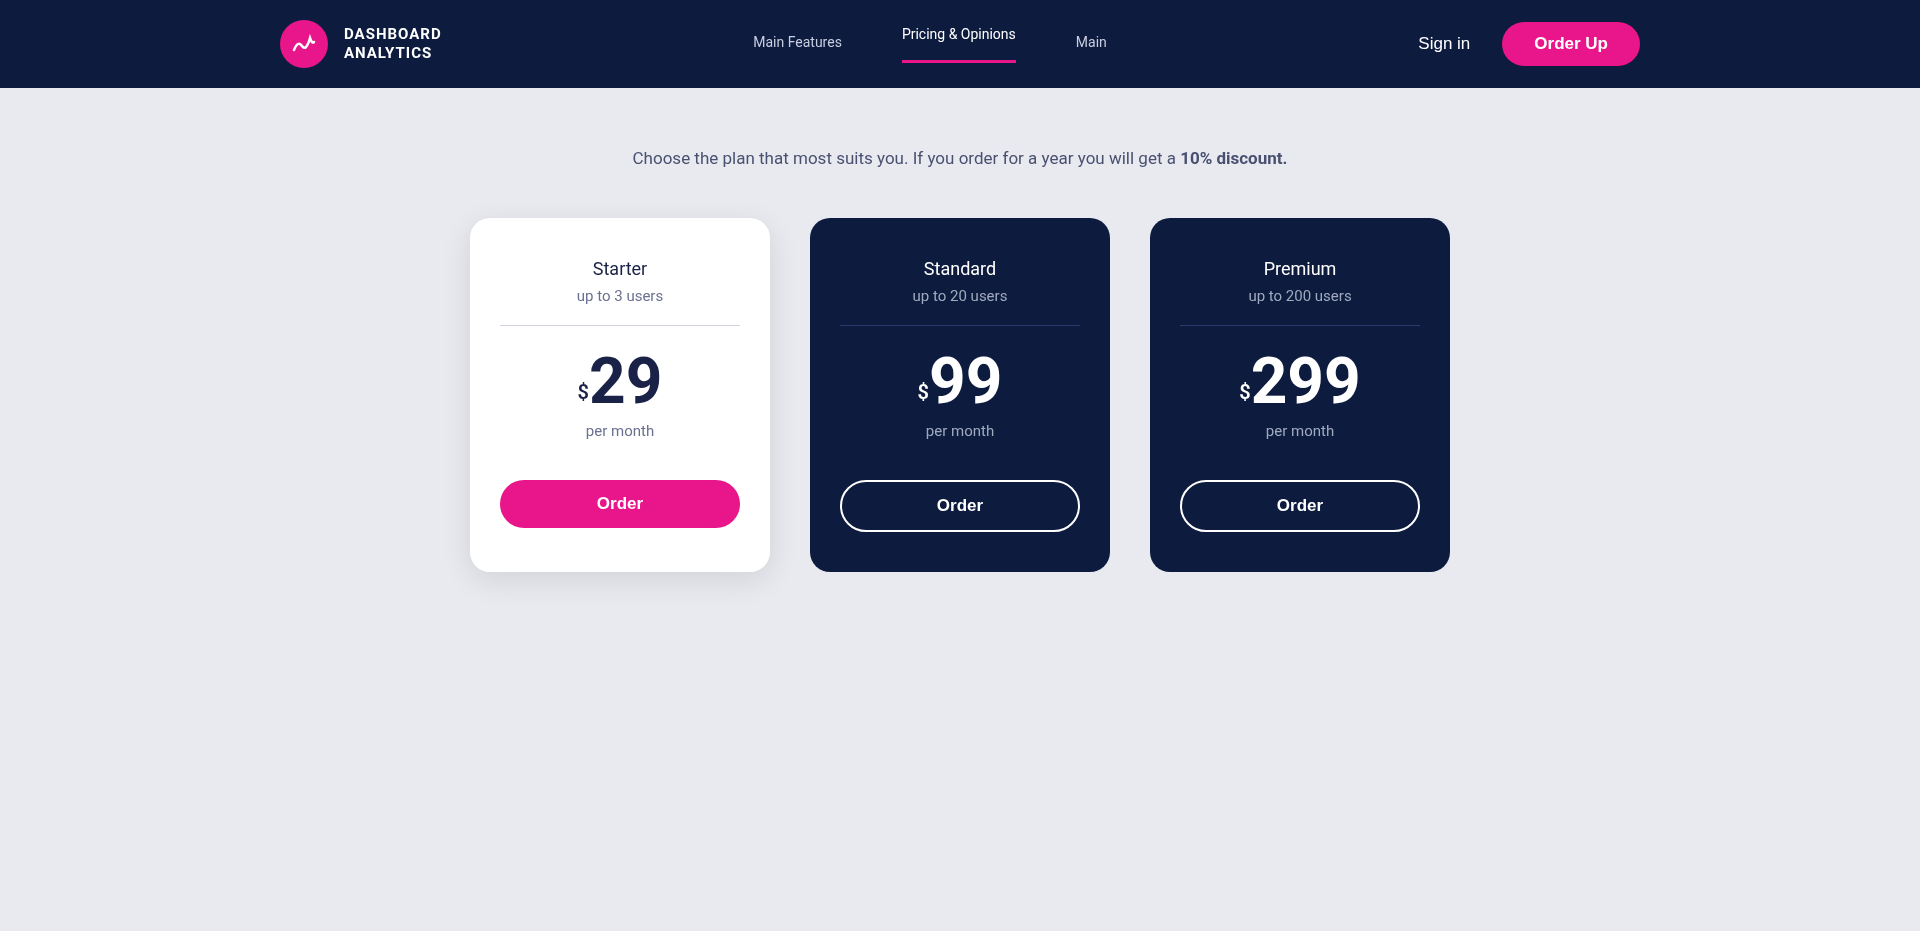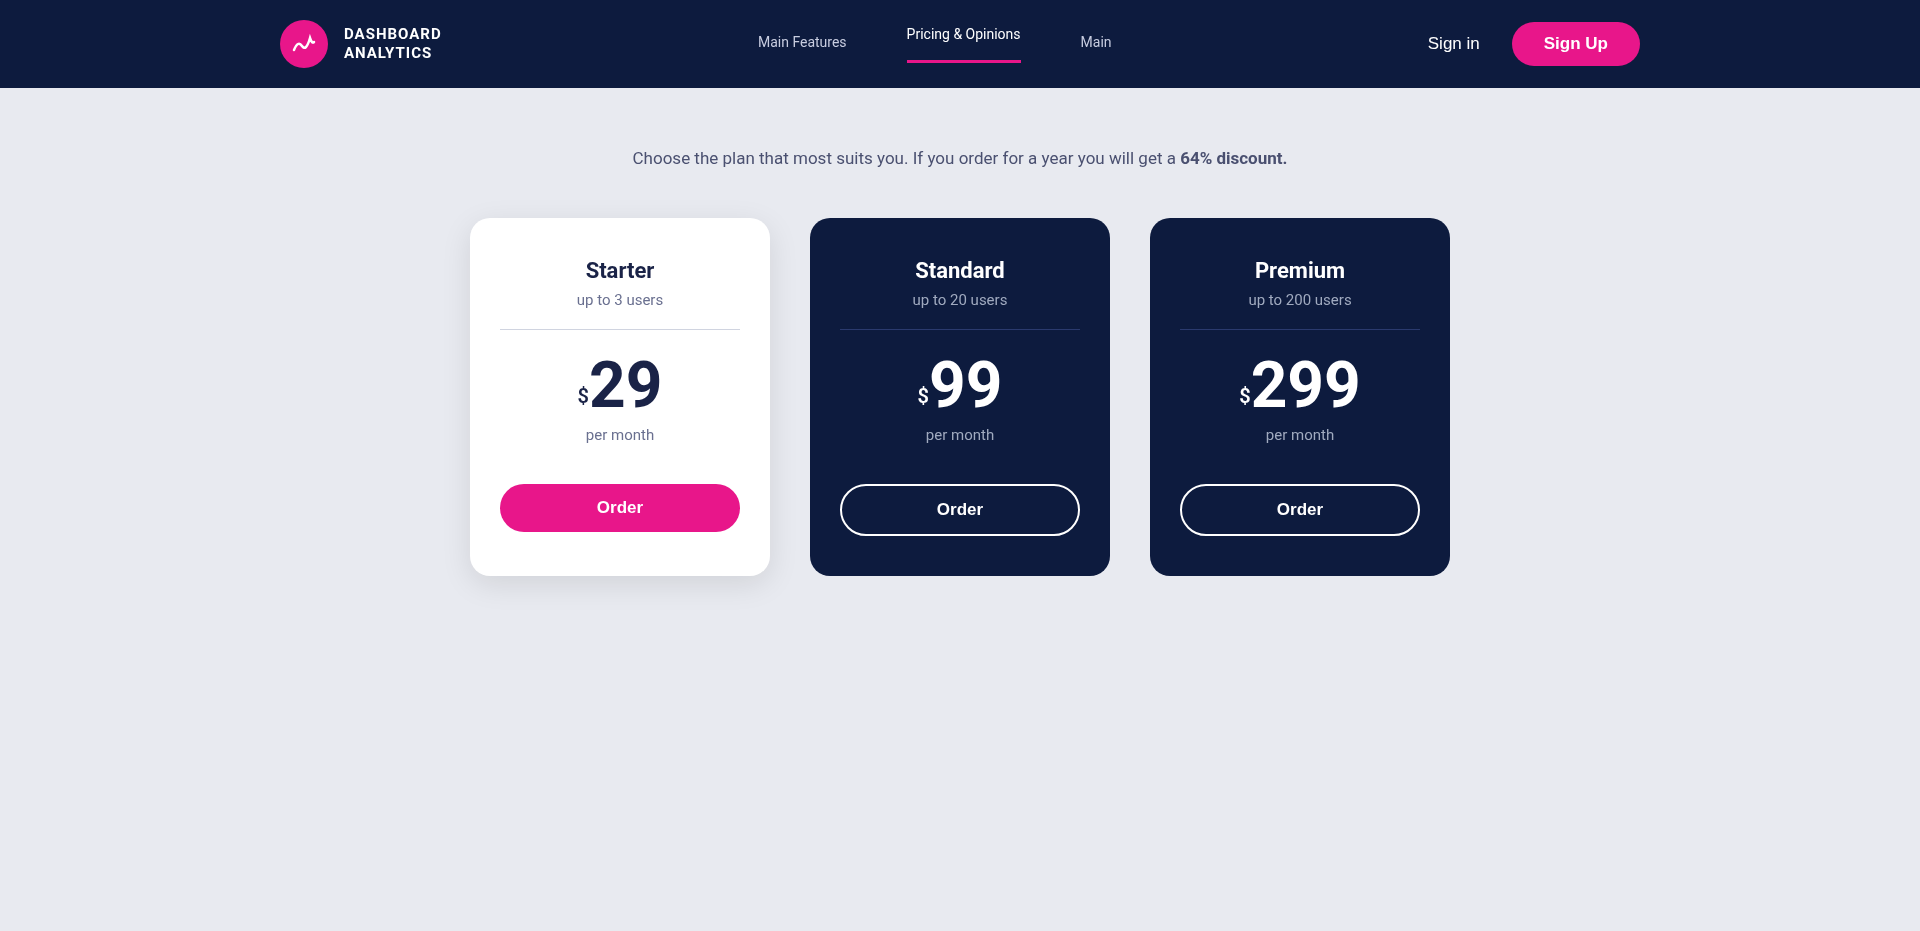--- a/index.html
+++ b/index.html
@@ -151,22 +151,22 @@
     .card-light {
       background-color: #ffffff;
       box-shadow: 0 8px 30px rgba(0,0,0,0.1);
     }
 
     .card-dark {
       background-color: #0d1b3e;
     }
 
     .card-plan-name {
-      font-size: 22px;
-      font-weight: 700;
+      font-size: 18px;
+      font-weight: 400;
       margin-bottom: 8px;
     }
 
     .card-light .card-plan-name {
       color: #1a2347;
     }
 
     .card-dark .card-plan-name {
       color: white;
     }
@@ -285,27 +285,27 @@
   </div>
 
   <div class="navbar-center">
     <a class="nav-link">Main Features</a>
     <a class="nav-link active">Pricing &amp; Opinions</a>
     <a class="nav-link">Main</a>
   </div>
 
   <div class="navbar-right">
     <button class="sign-in-btn">Sign in</button>
-    <button class="sign-up-btn">Sign Up</button>
+    <button class="sign-up-btn">Order Up</button>
   </div>
 </nav>
 
 <main class="main-content">
   <p class="subtitle">
-    <span>Choose the plan that most suits you. If you order for a year you will get a </span><strong>64% discount.</strong>
+    <span>Choose the plan that most suits you. If you order for a year you will get a </span><strong>10% discount.</strong>
   </p>
 
   <div class="pricing-cards">
 
     <div class="card card-light">
       <div class="card-plan-name">Starter</div>
       <div class="card-users">up to 3 users</div>
       <div class="card-divider"></div>
       <div class="card-price-wrapper">
         <span class="price-dollar">$</span>

